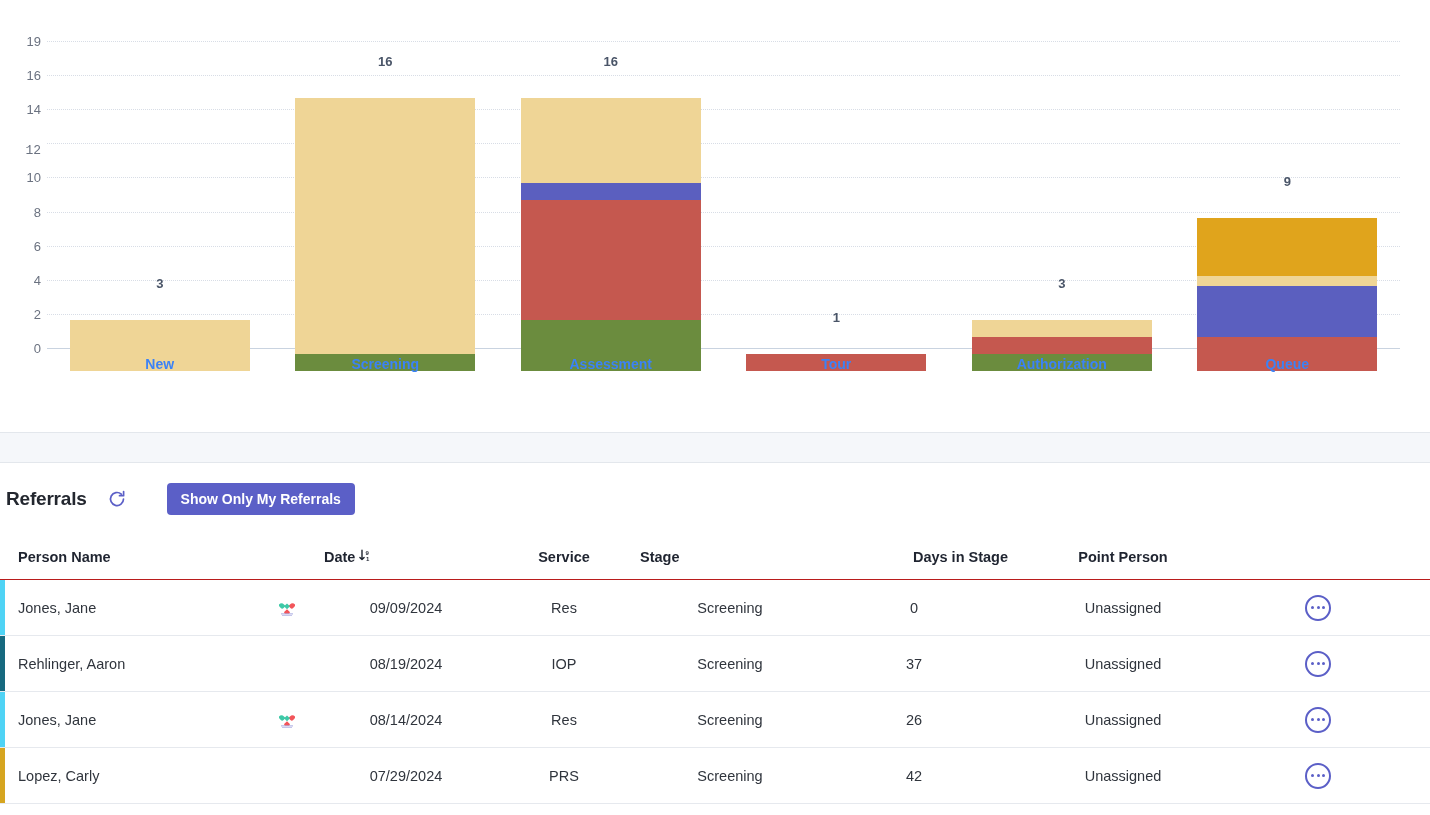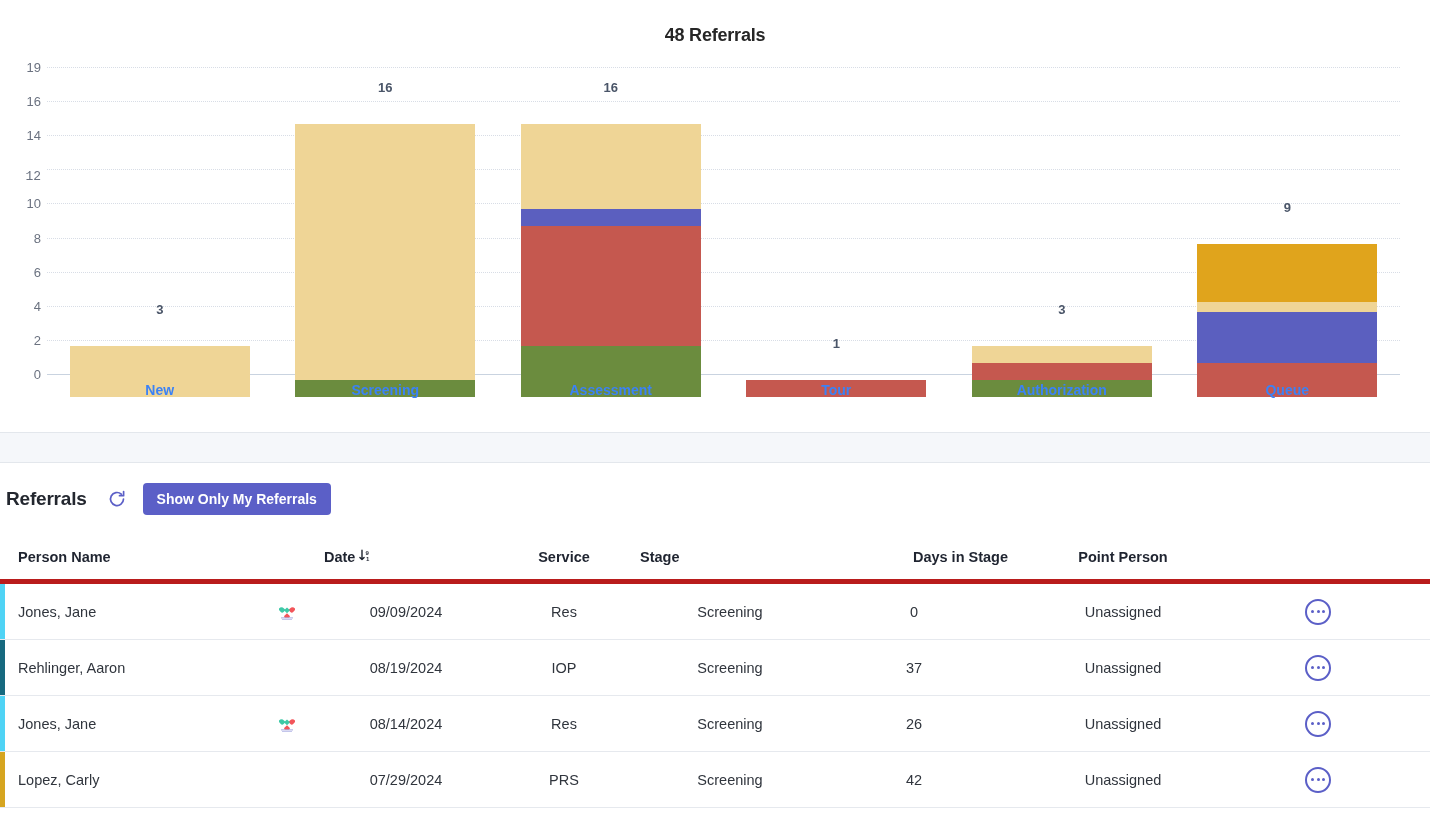--- a/index.html
+++ b/index.html
@@ -122,21 +122,21 @@
   .refresh-btn {
     margin-left: 19px;
     width: 22px;
     height: 22px;
     display: flex;
     align-items: center;
     justify-content: center;
     cursor: pointer;
   }
   .only-mine-btn {
-    margin-left: 15px;
+    margin-left: 39px;
     background: #5b5fc7;
     color: #ffffff;
     border: none;
     border-radius: 4px;
     font-family: "Liberation Sans", sans-serif;
     font-size: 14px;
     font-weight: bold;
     padding: 9px 14px;
     cursor: pointer;
     line-height: 1;
@@ -160,21 +160,21 @@
   .c-point  { width: 230px; text-align: center; }
   .c-act    { width: 160px; text-align: center; }
 
   .date-head-inner { display: inline-flex; align-items: center; gap: 3px; }
 
   
   .rows-viewport {
     position: relative;
     height: 235px;
     overflow: hidden;
-    border-top: 5px solid #b91c1c;
+    border-top: 1px solid #b91c1c;
   }
   .trow {
     position: relative;
     display: flex;
     align-items: center;
     height: 56px;
     border-bottom: 1px solid #e6e9ee;
     padding-left: 18px;
     font-size: 14.5px;
     color: #30353d;
@@ -209,21 +209,20 @@
   }
   .kebab i {
     width: 3px; height: 3px; border-radius: 50%;
     background: #5b5fc7; display:block;
   }
 </style>
 </head>
 <body>
 
 <div class="chart-panel">
-  <div class="chart-title">48 Referrals</div>
 
   <div class="plot-wrap">
     <div class="plot-area" id="plot-area"></div>
     <div class="axis-baseline"></div>
   <div class="ytick" style="top: 307px;">0</div>
       <div class="gridline" style="top: 272.889px;"></div>
       <div class="ytick" style="top: 272.889px;">2</div>
       <div class="gridline" style="top: 238.778px;"></div>
       <div class="ytick" style="top: 238.778px;">4</div>
       <div class="gridline" style="top: 204.667px;"></div>

